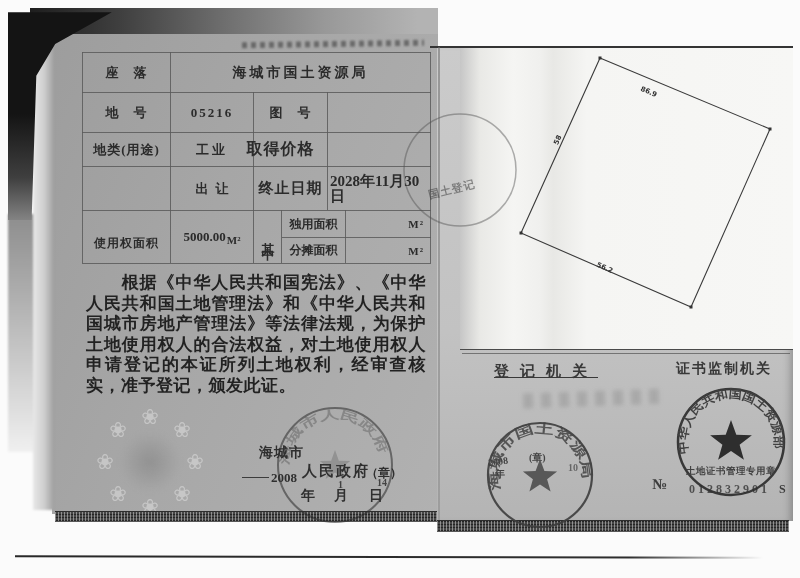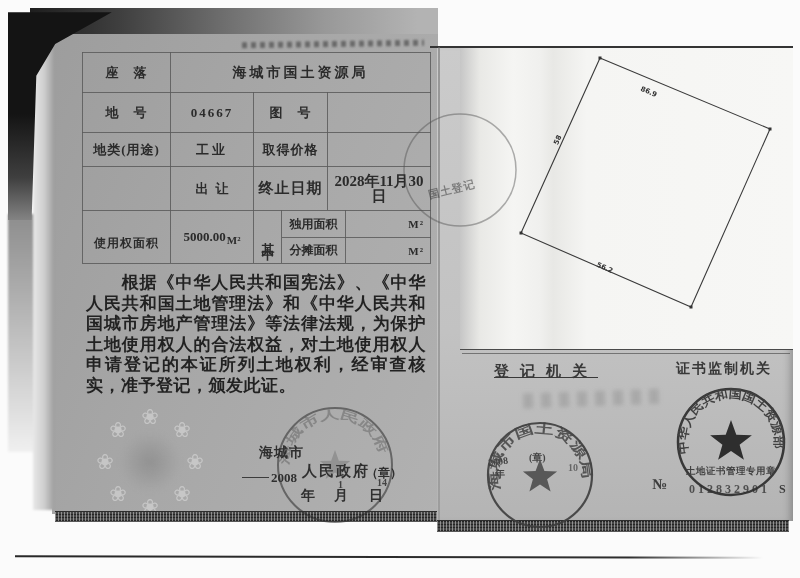--- a/index.html
+++ b/index.html
@@ -43,42 +43,42 @@
   .bleed-header{left:242px;top:41px;width:182px;height:6px;z-index:3;filter:blur(.8px);
      transform:rotate(-.8deg);
      background:repeating-linear-gradient(90deg,rgba(55,55,55,.55) 0 5px,rgba(55,55,55,0) 5px 9px);}
   .smudge{left:523px;top:391px;width:142px;height:15px;z-index:2;filter:blur(2px);transform:rotate(-2deg);
      background:repeating-linear-gradient(90deg,rgba(95,95,95,.22) 0 10px,rgba(0,0,0,0) 10px 18px);}
 
   
   .t{position:absolute;font-family:"Liberation Serif",serif;font-weight:bold;color:#2f2f2f;z-index:4;}
   .cell{position:absolute;display:flex;align-items:center;justify-content:center;
         font:bold 13px "Liberation Serif",serif;color:#2b2b2b;letter-spacing:1px;
-        text-align:center;z-index:4;}
+        z-index:4;}
   .ln{position:absolute;background:#5a5a5a;opacity:.85;z-index:3;}
 
   
   .l-h1{left:82px;top:52px;width:349px;height:1px}.l-h2{left:82px;top:92px;width:349px;height:1px}
   .l-h3{left:82px;top:132px;width:349px;height:1px}.l-h4{left:82px;top:166px;width:349px;height:1px}
   .l-h5{left:82px;top:210px;width:349px;height:1px}.l-h6{left:82px;top:263px;width:349px;height:1px}
   .l-h7{left:282px;top:237px;width:149px;height:1px}
   .l-v1{left:82px;top:52px;width:1px;height:211px}.l-v2{left:170px;top:52px;width:1px;height:211px}
   .l-v3{left:253px;top:92px;width:1px;height:171px}.l-v4{left:327px;top:92px;width:1px;height:118px}
   .l-v5{left:281px;top:210px;width:1px;height:53px}.l-v6{left:345px;top:210px;width:1px;height:53px}
   .l-v7{left:430px;top:52px;width:1px;height:211px}
 
   
   .cell-loc-l{left:83px;top:53px;width:87px;height:39px;}
   .cell-loc-v{left:171px;top:53px;width:259px;height:39px;font-size:14px;letter-spacing:3px;}
   .cell-pno-l{left:83px;top:93px;width:87px;height:39px;}
   .cell-pno-v{left:171px;top:93px;width:82px;height:39px;letter-spacing:2px;}
   .cell-mno-l{left:254px;top:93px;width:73px;height:39px;}
   .cell-cls-l{left:83px;top:133px;width:87px;height:33px;}
   .cell-cls-v{left:171px;top:133px;width:82px;height:33px;letter-spacing:3px;}
-  .cell-prc-l{left:254px;top:133px;width:73px;height:33px;font-size:13px;}
+  .cell-prc-l{left:244px;top:133px;width:73px;height:33px;font-size:16px;}
   .cell-typ-l{left:83px;top:167px;width:87px;height:43px;font-size:12px;}
   .cell-typ-v{left:171px;top:167px;width:82px;height:43px;letter-spacing:7px;padding-left:7px;}
   .cell-end-l{left:254px;top:167px;width:73px;height:43px;font-size:15px;}
   .cell-end-v{left:328px;top:167px;width:102px;height:43px;font-size:15px;line-height:15px;padding:0 2px;letter-spacing:0;}
   .cell-area-l{left:83px;top:217px;width:87px;height:52px;font-size:12px;}
   .cell-area-v{left:171px;top:211px;width:82px;height:52px;letter-spacing:0;}
   .cell-among{left:254px;top:211px;width:27px;height:52px;writing-mode:vertical-rl;letter-spacing:5px;}
   .cell-sole-l{left:282px;top:211px;width:63px;height:26px;font-size:12px;letter-spacing:0;}
   .cell-sole-v{left:346px;top:211px;width:84px;height:26px;justify-content:flex-end;padding-right:6px;font-size:11px;}
   .cell-shared-l{left:282px;top:238px;width:63px;height:25px;font-size:12px;letter-spacing:0;}
@@ -169,21 +169,21 @@
   <div class="ln l-v2"></div>
   <div class="ln l-v3"></div>
   <div class="ln l-v4"></div>
   <div class="ln l-v5"></div>
   <div class="ln l-v6"></div>
   <div class="ln l-v7"></div>
 
   <div class="cell cell-loc-l">座　落</div>
   <div class="cell cell-loc-v">海城市国土资源局</div>
   <div class="cell cell-pno-l">地　号</div>
-  <div class="cell cell-pno-v">04667</div>
+  <div class="cell cell-pno-v">05216</div>
   <div class="cell cell-mno-l">图　号</div>
   <div class="cell cell-cls-l">地类(用途)</div>
   <div class="cell cell-cls-v">工业</div>
   <div class="cell cell-prc-l">取得价格</div>
   <div class="cell cell-typ-v">出让</div>
   <div class="cell cell-end-l">终止日期</div>
   <div class="cell cell-end-v">2028年11月30日</div>
   <div class="cell cell-area-l">使用权面积</div>
   <div class="cell cell-area-v">
     <span>5000.00</span>

